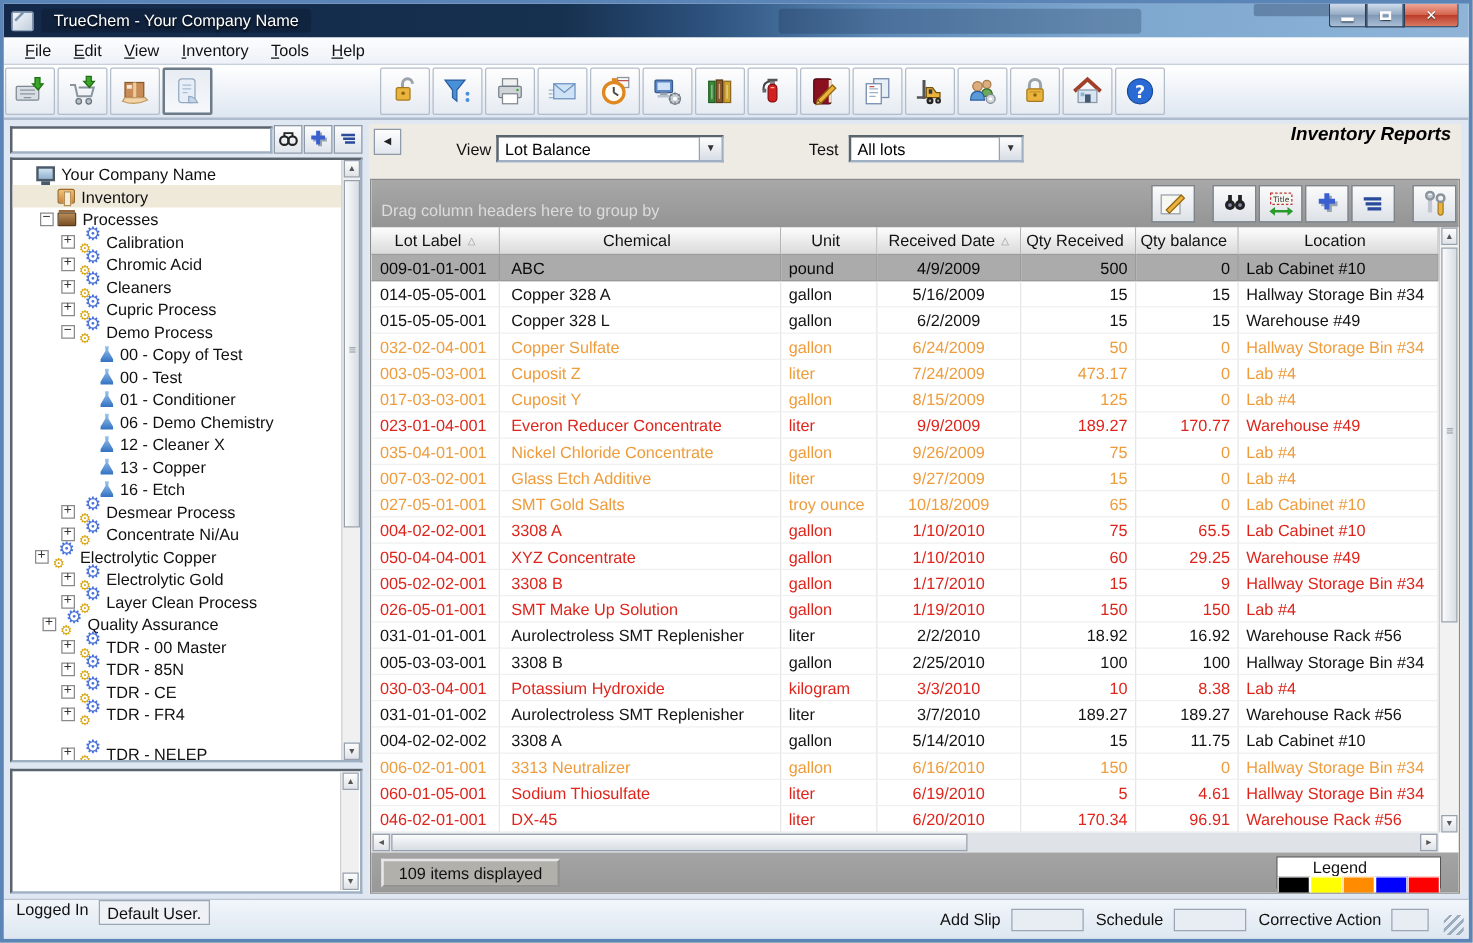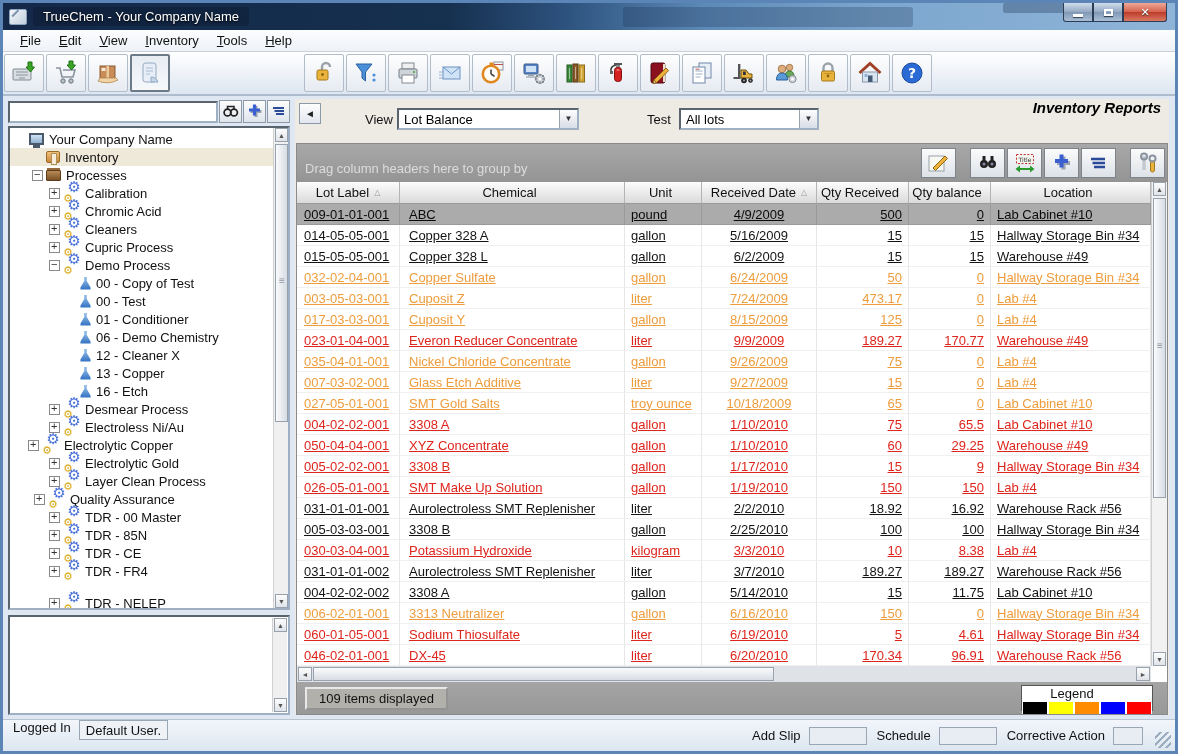--- a/index.html
+++ b/index.html
@@ -71,21 +71,21 @@
   .grid-panel{position:absolute;left:1px;right:1px;top:44px;bottom:0;border:1px solid #8a8a8a;background:#fff;overflow:hidden;}
   .groupbar{position:absolute;left:0;right:0;top:0;height:38px;background:linear-gradient(#a8a8a8,#949494);display:flex;align-items:flex-end;padding:0 2px 4px 8px;}
   .grouphint{flex:1;color:#dcdcdc;font-size:13px;padding-bottom:2px;}
   .gbtn{width:35px;height:30px;margin-left:2px;border:1px solid #7d848c;background:linear-gradient(#fbfbfb,#dde2e8);display:flex;align-items:center;justify-content:center;}
   .gbtn.sep{margin-left:14px;}
   .thead,.trow{display:grid;grid-template-columns:103px 225px 77px 115px 92px 82px 1fr;}
   .thead{position:absolute;left:0;right:16px;top:38px;height:22px;}
   .thead .hc{background:linear-gradient(#fdfdfd,#dadada);border-right:1px solid #b4b4b4;border-bottom:1px solid #9a9a9a;font-size:13px;color:#111;display:flex;align-items:center;justify-content:center;}
   .sortmark{font-size:8px;color:#999;margin-left:5px;}
   .tbody{position:absolute;left:0;right:16px;top:60px;bottom:48px;overflow:hidden;background:#fff;}
-  .trow{height:21px;text-decoration:underline;}
+  .trow{height:21px;}
   .trow>div{font-size:13px;border-right:1px solid #e6e6e6;border-bottom:1px solid #f0f0f0;padding:2px 6px;white-space:nowrap;overflow:hidden;display:flex;align-items:center;}
   .trow .c-lot{padding-left:7px;}
   .trow .c-chem{padding-left:9px;}
   .trow .c-date{justify-content:center;}
   .trow .c-qrec,.trow .c-qbal{justify-content:flex-end;}
   .trow.orange{color:#ee9c3c;}
   .trow.red{color:#de251c;}
   .trow.black{color:#141414;}
   .trow.selected{color:#0a0a0a;}
   .trow.selected>div{background:#ababab;border-right-color:#9a9a9a;border-bottom-color:#9a9a9a;}
@@ -418,21 +418,21 @@
 
           <div class="trow-item" style="padding-left: 39px;">
             <span class="exp plus"></span>
             <span class="tic ic-gears"></span>
             <span>Desmear Process</span>
           </div>
 
           <div class="trow-item" style="padding-left: 39px;">
             <span class="exp plus"></span>
             <span class="tic ic-gears"></span>
-            <span>Electroless Ni/Au</span>
+            <span>Concentrate Ni/Au</span>
           </div>
 
           <div class="trow-item" style="padding-left: 18px;">
             <span class="exp plus"></span>
             <span class="tic ic-gears"></span>
             <span>Electrolytic Copper</span>
           </div>
 
           <div class="trow-item" style="padding-left: 39px;">
             <span class="exp plus"></span>

